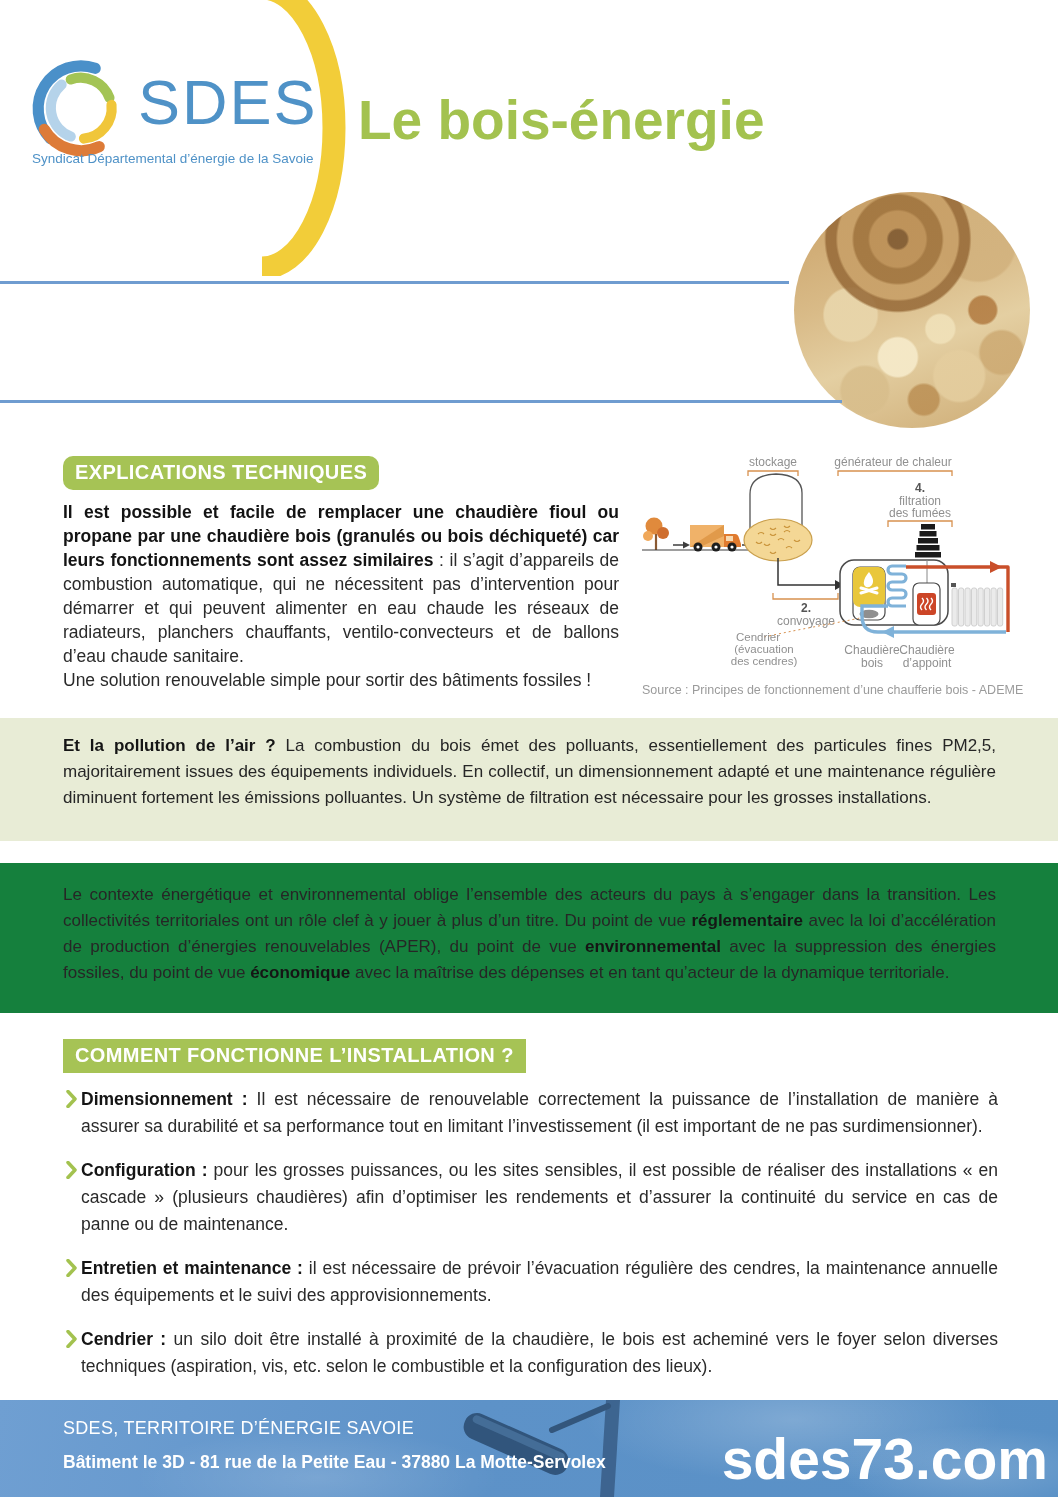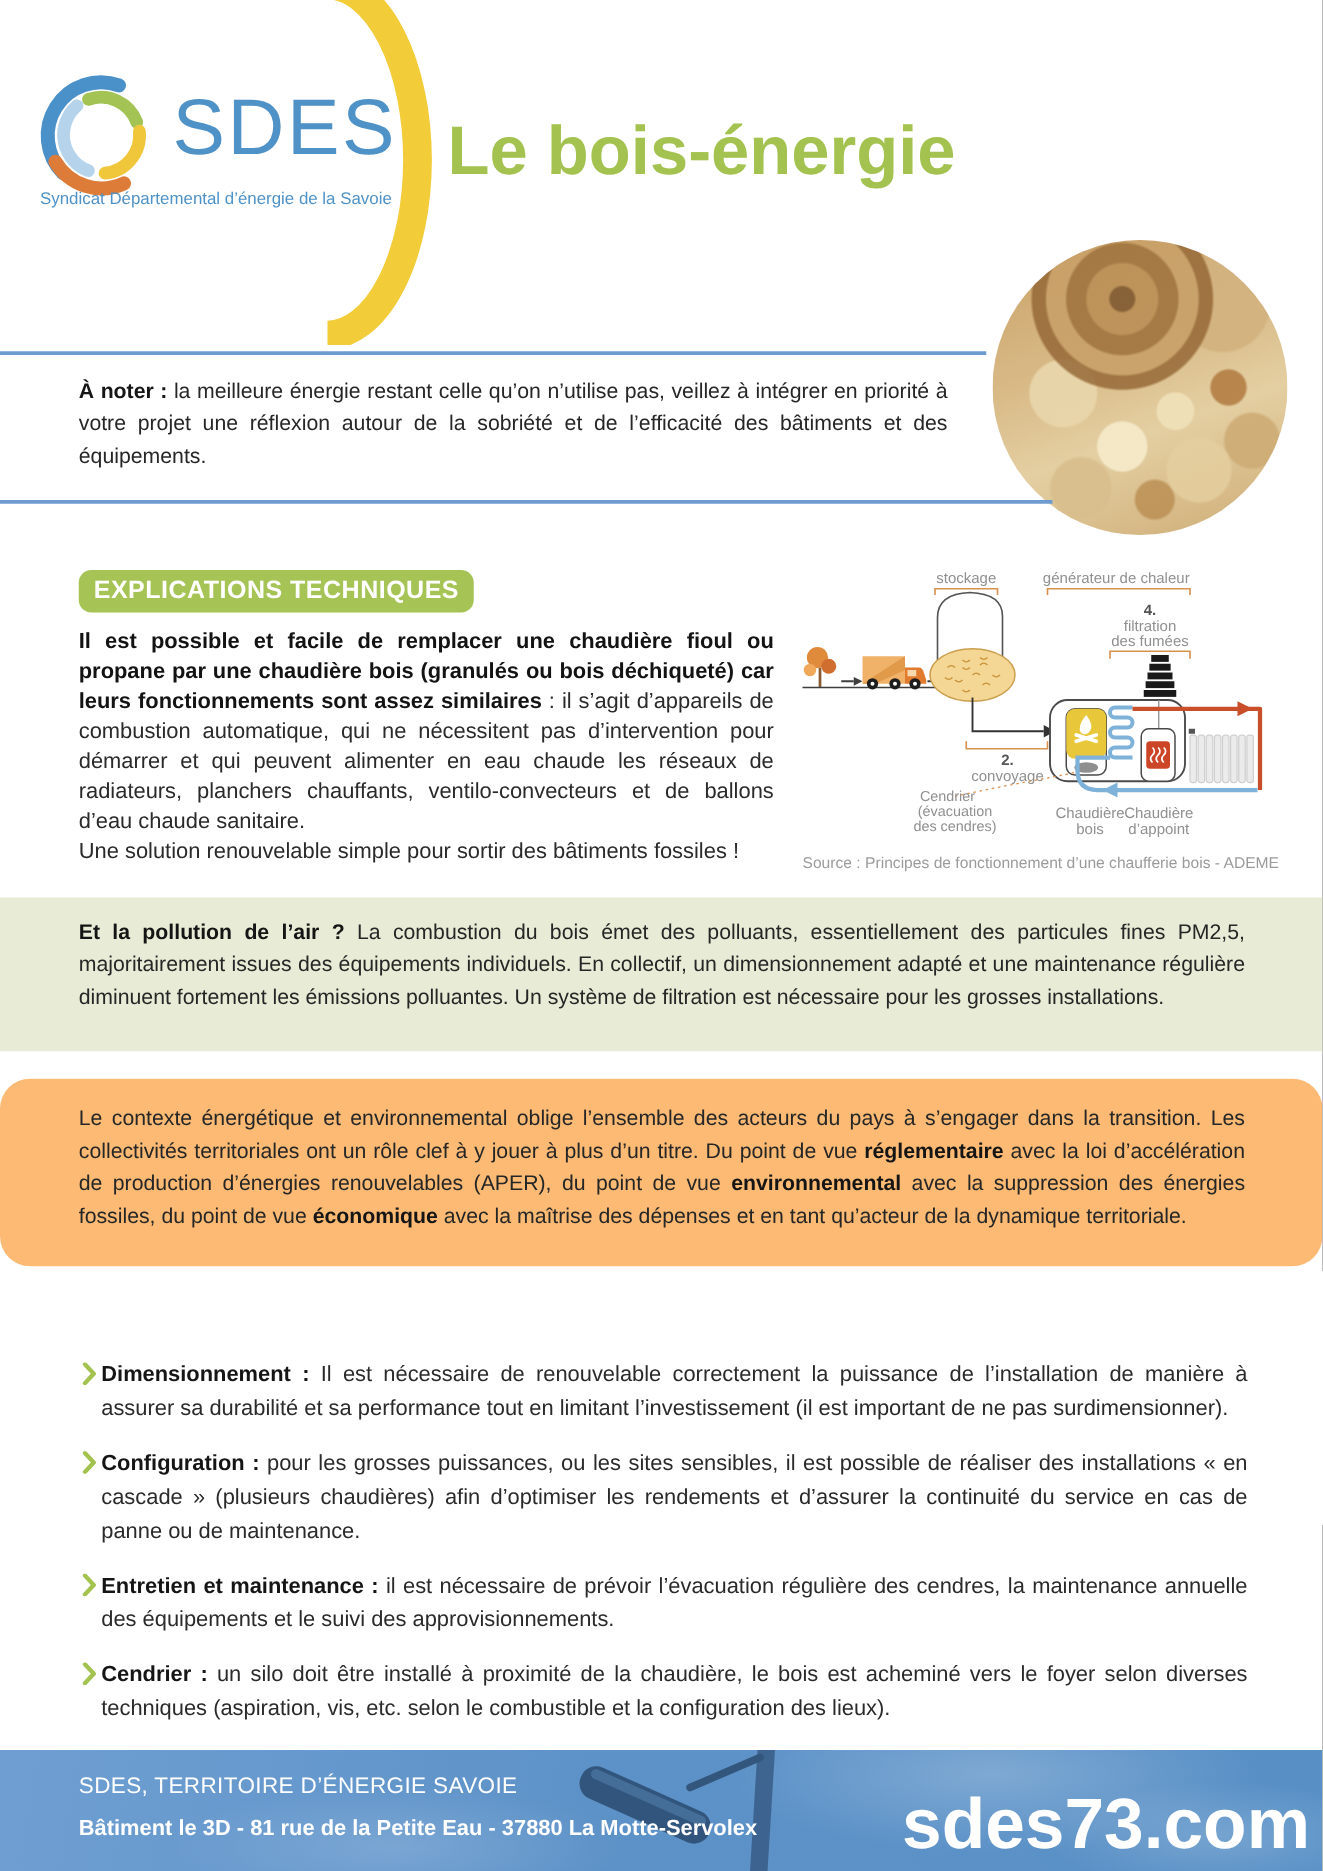--- a/index.html
+++ b/index.html
@@ -47,21 +47,21 @@
   .expl-body .lead-b{font-weight:bold;color:#131313;}
 
   .diagram{left:630px;top:448px;width:396px;height:232px;}
   .diagram text{font-size:12px;fill:#909090;}
   .diagram text.dk{fill:#555555;font-weight:bold;}
   .diagram text.sm{font-size:11.5px;}
   .src{left:642px;top:683px;width:400px;font-size:12.5px;color:#9b9b9b;}
 
   .greenbox{left:0;top:718px;width:1058px;height:123px;background:#e8ecd6;}
   .greenbox p{margin:0;padding:15px 62px 0 63px;font-size:17px;line-height:26px;color:#262626;}
-  .bluebox{left:0;top:863px;width:1058px;height:150px;background:#fdba74;border-radius:24px;}
+  .bluebox{left:0;top:863px;width:1058px;height:150px;background:#15803d;}
   .bluebox p{margin:0;padding:19px 62px 0 63px;font-size:17px;line-height:26px;color:#262626;}
 
   .bullets{left:63px;top:1086px;width:935px;}
   .bullet{display:flex;margin-bottom:17px;}
   .bullet .chev{flex:0 0 18px;margin-top:4px;}
   .bullet p{margin:0;font-size:17.5px;line-height:27px;color:#2a2a2a;}
 
   .footer{left:0;top:1400px;width:1058px;height:97px;
     background:
       radial-gradient(ellipse 300px 90px at 75% 20%, rgba(255,255,255,.22), transparent 70%),
@@ -91,23 +91,20 @@
   <svg class="abs yellow-arc" viewBox="0 0 130 276">
     <path d="M34 -12 A72 140 0 0 1 34 268" fill="none" stroke="#f2cd39" stroke-width="23"></path>
   </svg>
 
   <div class="abs doc-title">Le bois-énergie</div>
 
   <div class="abs photo"></div>
 
   <div class="abs rule rule1"></div>
 
-  <div class="abs note just">
-    <span class="b">À noter :</span><span> la meilleure énergie restant celle qu’on n’utilise pas, veillez à intégrer en priorité à votre projet une réflexion autour de la sobriété et de l’efficacité des bâtiments et des équipements.</span>
-  </div>
 
   <div class="abs rule rule2"></div>
 
   <div class="abs head1 sec-head">EXPLICATIONS TECHNIQUES</div>
 
   <div class="abs expl-body">
     <p class="just" style="margin:0"><span class="lead-b">Il est possible et facile de remplacer une chaudière fioul ou propane par une chaudière bois (granulés ou bois déchiqueté) car leurs fonctionnements sont assez similaires</span><span> : il s’agit d’appareils de combustion automatique, qui ne nécessitent pas d’intervention pour démarrer et qui peuvent alimenter en eau chaude les réseaux de radiateurs, planchers chauffants, ventilo-convecteurs et de ballons d’eau chaude sanitaire.</span></p>
     <p style="margin:0">Une solution renouvelable simple pour sortir des bâtiments fossiles !</p>
   </div>
 
@@ -227,20 +224,21 @@
   <div class="abs src">Source : Principes de fonctionnement d’une chaufferie bois - ADEME</div>
 
   <div class="abs greenbox">
     <p class="just"><span class="b">Et la pollution de l’air ?</span><span> La combustion du bois émet des polluants, essentiellement des particules fines PM2,5, majoritairement issues des équipements individuels. En collectif, un dimensionnement adapté et une maintenance régulière diminuent fortement les émissions polluantes. Un système de filtration est nécessaire pour les grosses installations.</span></p>
   </div>
 
   <div class="abs bluebox">
     <p class="just"><span>Le contexte énergétique et environnemental oblige l’ensemble des acteurs du pays à s’engager dans la transition. Les collectivités territoriales ont un rôle clef à y jouer à plus d’un titre. Du point de vue </span><span class="b">réglementaire</span><span> avec la loi d’accélération de production d’énergies renouvelables (APER), du point de vue </span><span class="b">environnemental</span><span> avec la suppression des énergies fossiles, du point de vue </span><span class="b">économique</span><span> avec la maîtrise des dépenses et en tant qu’acteur de la dynamique territoriale.</span></p>
   </div>
 
+  <div class="abs head2 sec-head">COMMENT FONCTIONNE L’INSTALLATION ?</div>
 
   <div class="abs bullets">
     <div class="bullet">
       <svg class="chev" width="12" height="18" viewBox="0 0 12 18">
           <path d="M2 1.5 L9 9 L2 16.5" stroke="#a3c24f" stroke-width="3.5" fill="none" stroke-linecap="round" stroke-linejoin="round"></path>
         </svg>
       <p class="just"><span class="b">Dimensionnement :</span><span> Il est nécessaire de renouvelable correctement la puissance de l’installation de manière à assurer sa durabilité et sa performance tout en limitant l’investissement (il est important de ne pas surdimensionner).</span></p>
     </div>
     <div class="bullet">
       <svg class="chev" width="12" height="18" viewBox="0 0 12 18">

